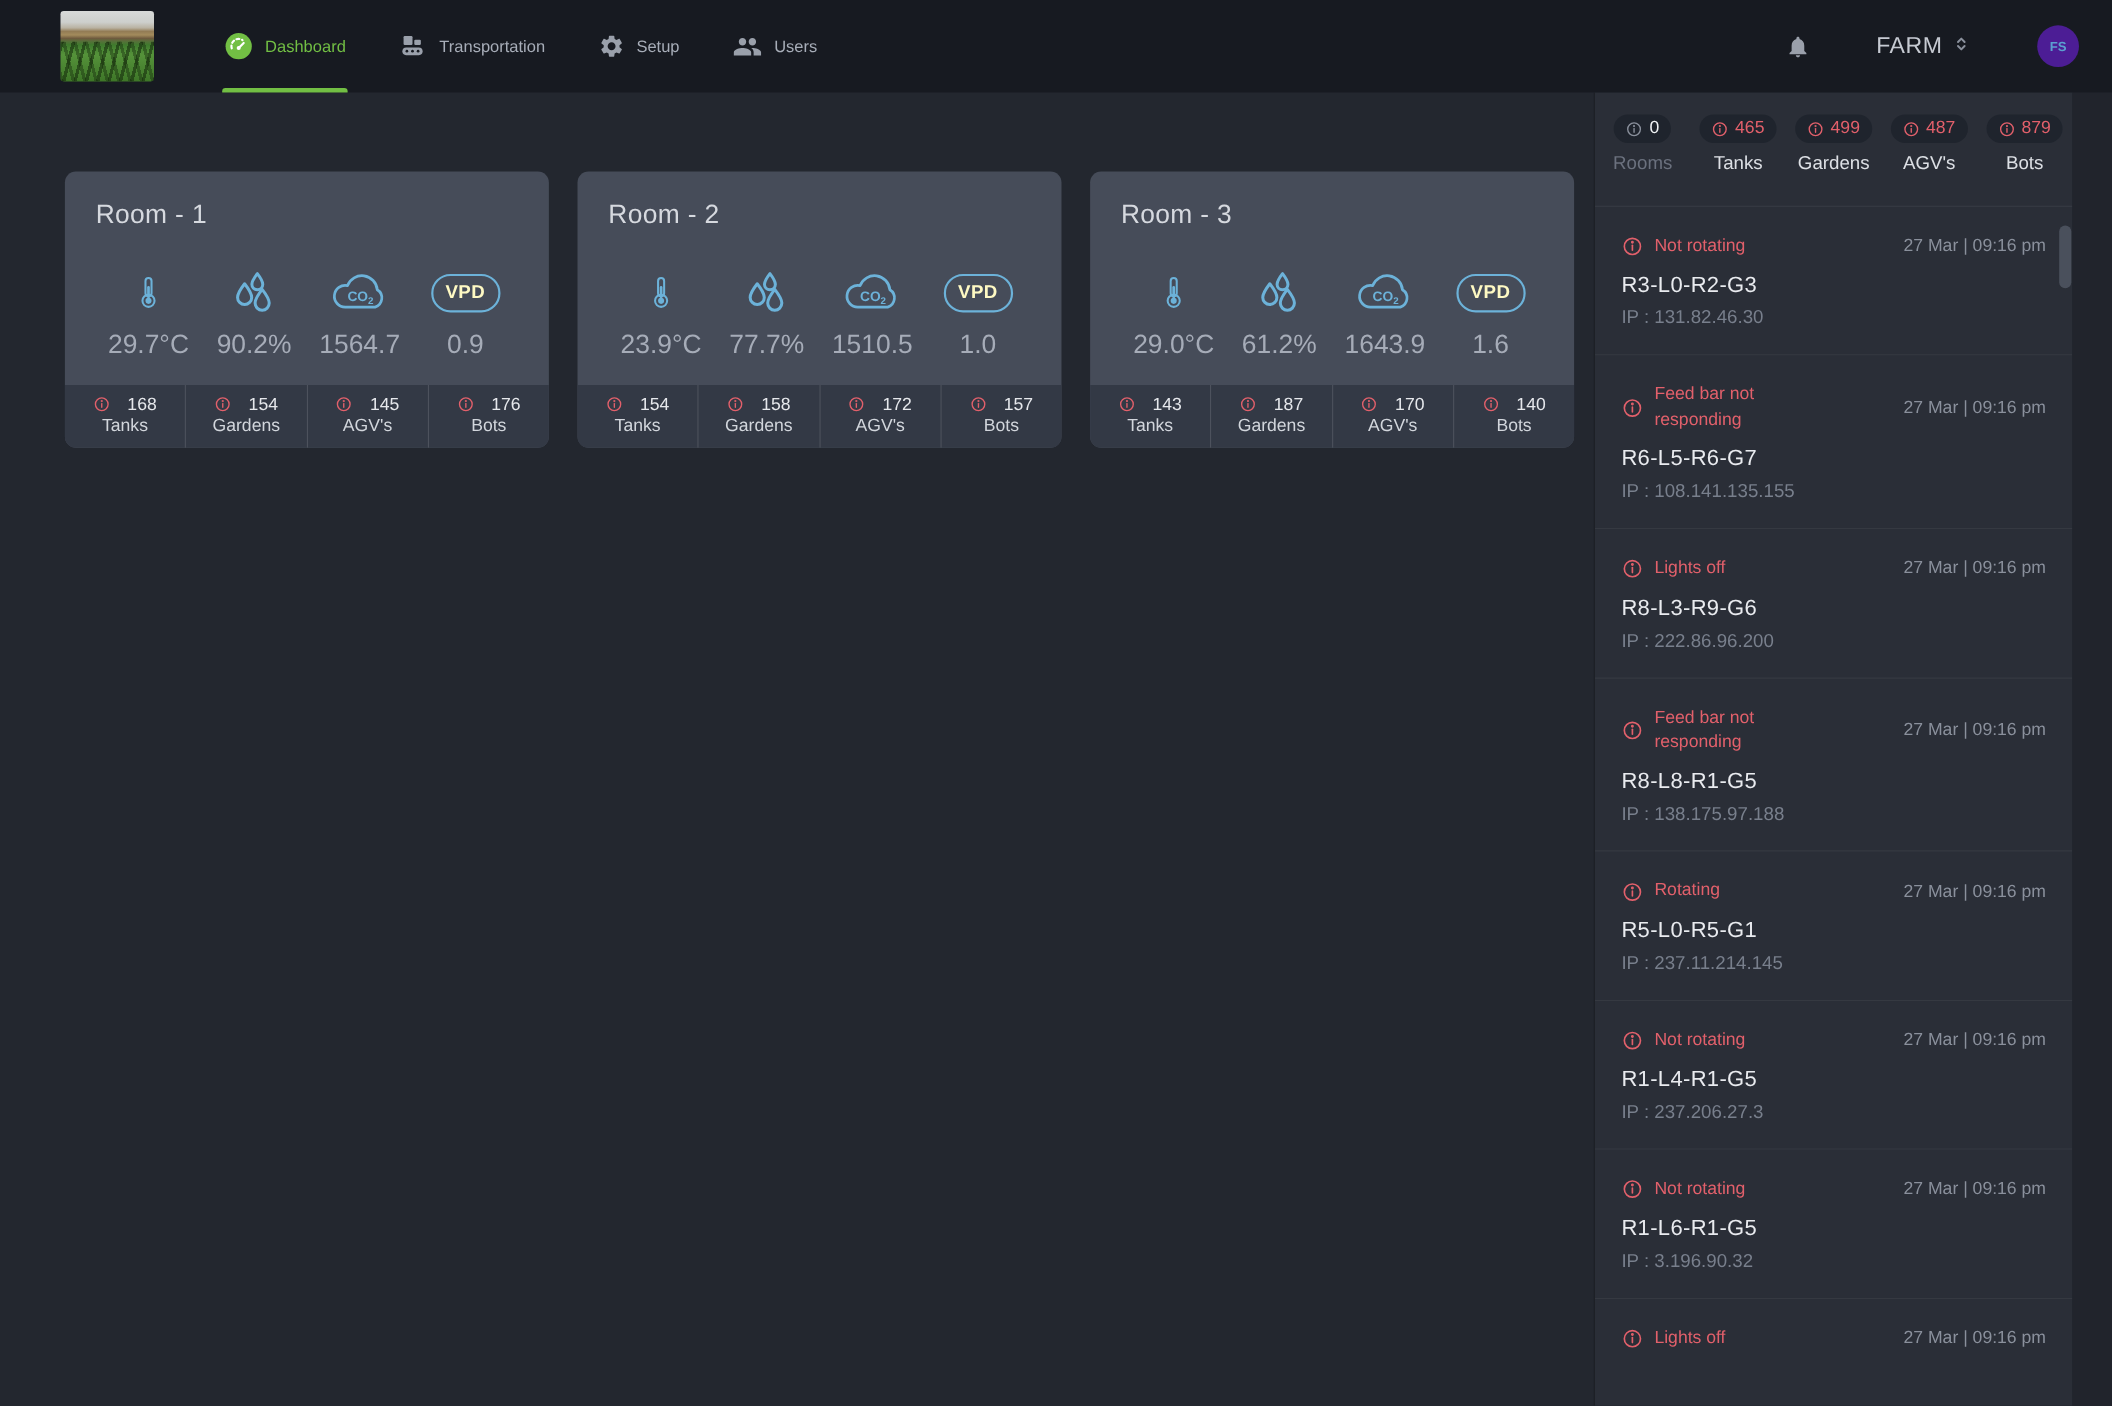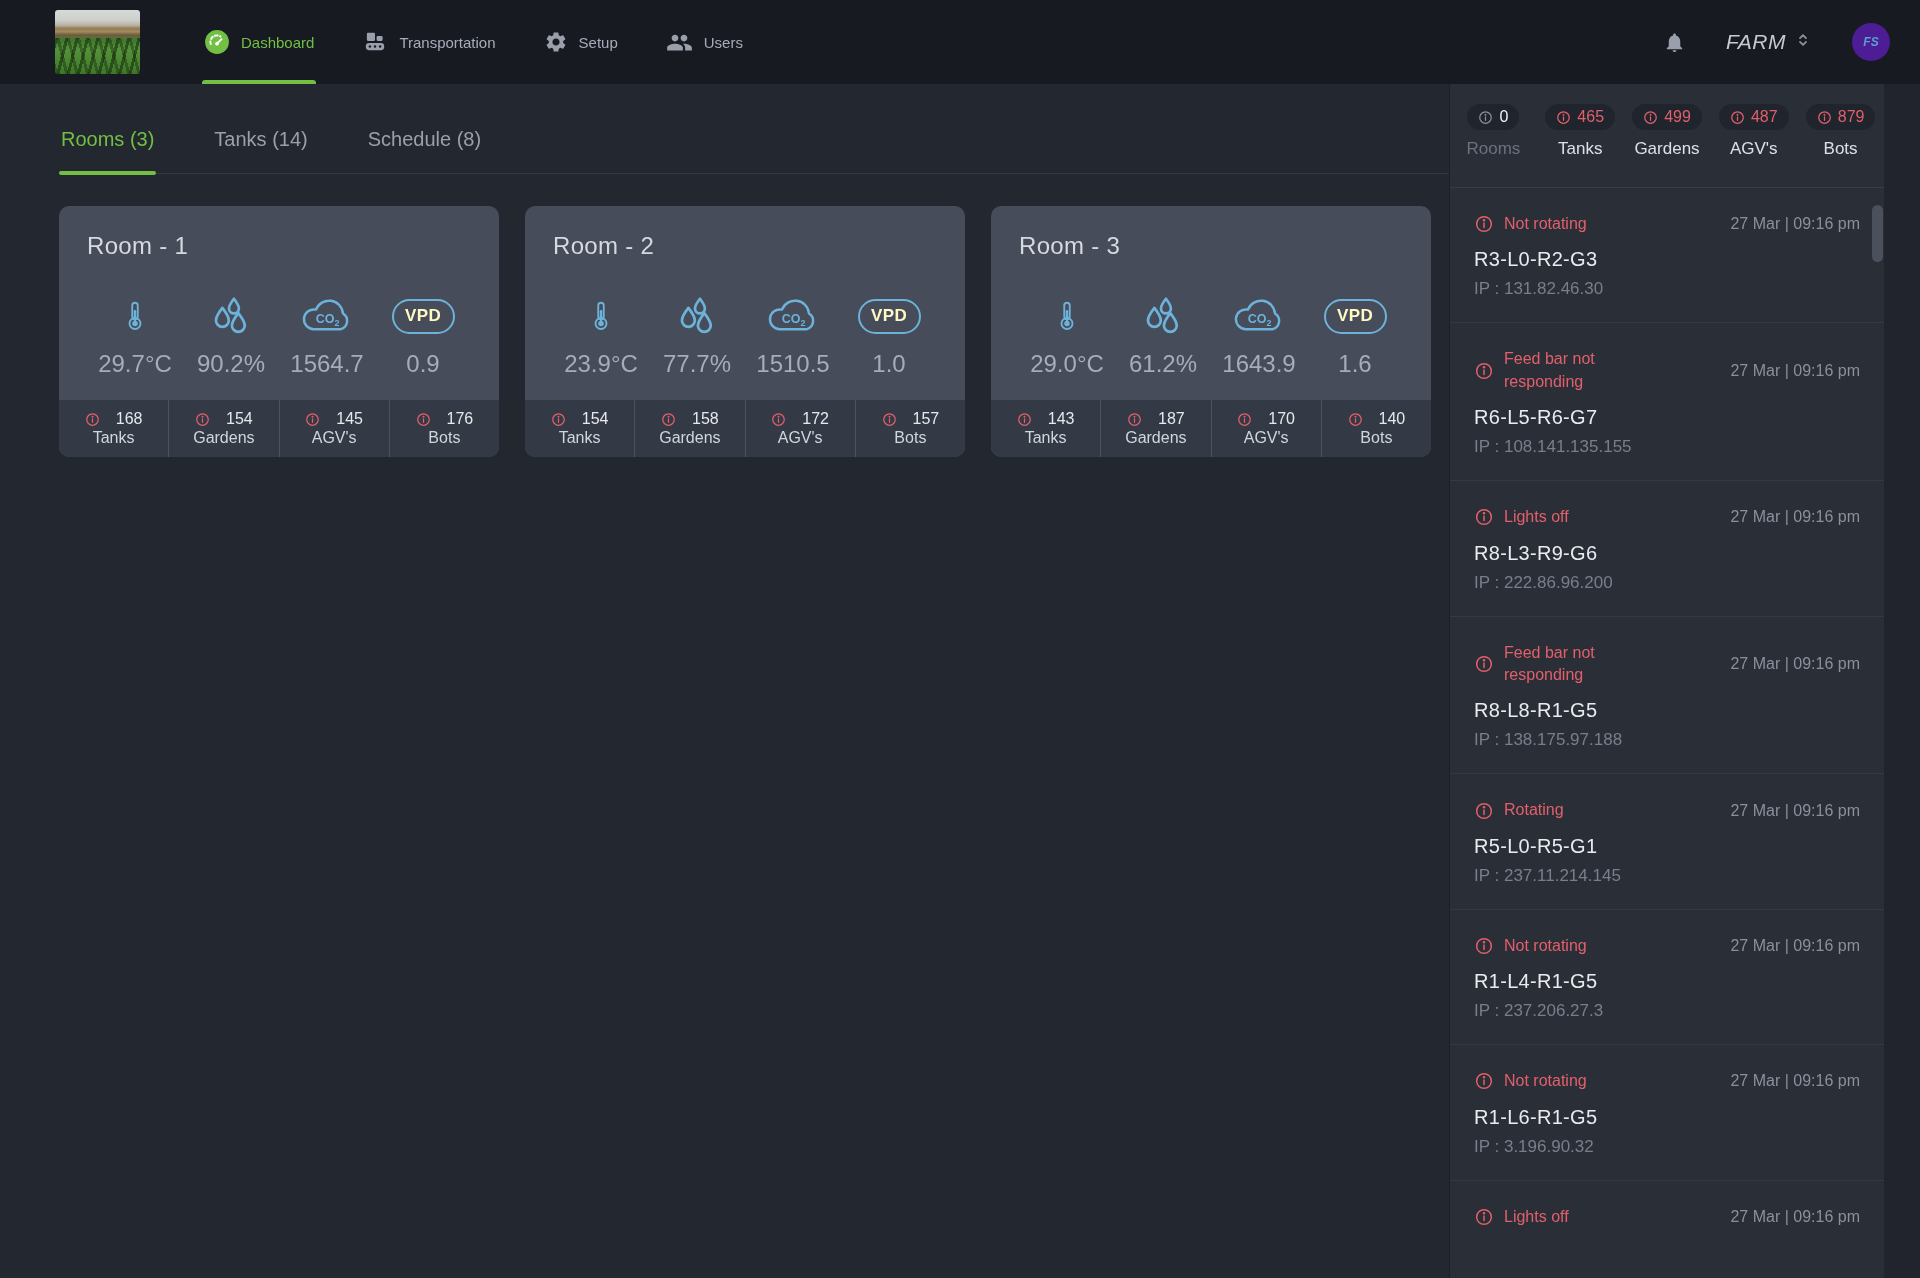--- a/index.html
+++ b/index.html
@@ -29,21 +29,21 @@
   .nav-item {
     display:flex; align-items:center; gap:11px; font-size:15px; color:#a7adb8;
     position:relative; cursor:pointer; padding:0 2px;
   }
   .nav-item.active { color:#72bf44; }
   .nav-item.active::after {
     content:''; position:absolute; left:0; right:0; bottom:0; height:4px;
     background:#72bf44; border-radius:3px 3px 0 0;
   }
   .nav-item svg { display:block; }
-  .nav-right { margin-left:auto; display:flex; align-items:center; gap:40px;font-style:italic; }
+  .nav-right { margin-left:auto; display:flex; align-items:center; gap:60px; }
   .bell { cursor:pointer; display:flex; }
   .farm-select { display:flex; align-items:center; gap:8px; cursor:pointer; }
   .farm-label { font-size:21px; color:#c6cad2; letter-spacing:.5px; }
   .avatar {
     width:38px; height:38px; border-radius:50%; background:#4c1d95; color:#5b9fd0;
     display:flex; align-items:center; justify-content:center; font-size:12px; font-weight:700;
     cursor:pointer;
   }
   
   .content { display:flex; height:1194px; }
@@ -73,21 +73,21 @@
   .metric-icon { height:44px; display:flex; align-items:center; justify-content:center; }
   .metric-value { margin-top:12px; font-size:24px; color:#a6acb8; }
   .vpd-pill {
     width:63px; height:35px; border:2.5px solid #6cb2d9; border-radius:18px;
     color:#fef9c3; font-size:17px; font-weight:700; letter-spacing:.4px;
     display:flex; align-items:center; justify-content:center;
   }
   .card-stats { height:57px; background:#333945; display:flex; }
   .stat-cell { flex:1; display:flex; flex-direction:column; align-items:center; justify-content:center; gap:1px; }
   .stat-cell + .stat-cell { border-left:1px solid rgba(255,255,255,.13); }
-  .stat-line { display:flex; align-items:center; gap:16px; font-size:16px; color:#e6e8ec; }
+  .stat-line { display:flex; gap:16px; font-size:16px; color:#e6e8ec; }
   .stat-label { font-size:16px; color:#d2d6dc; }
   
   .summary {
     padding:20px 0 0; height:104px; display:flex;
     border-bottom:1px solid rgba(255,255,255,.07);
   }
   .pill-col { flex:1; display:flex; flex-direction:column; align-items:center; gap:9px; }
   .pill {
     display:flex; align-items:center; gap:6px; background:#1f242d; border-radius:14px;
     padding:4px 11px; font-size:16px; font-weight:500; color:#e2606b; cursor:pointer;
@@ -183,25 +183,20 @@
           </svg>
       </span>
     </div>
     <div class="avatar">FS</div>
   </div>
 </div>
 
 <div class="content">
 
   <div class="main">
-    <div class="tabs">
-      <div class="tab active">Rooms (3)</div>
-      <div class="tab">Tanks (14)</div>
-      <div class="tab">Schedule (8)</div>
-    </div>
 
     <div class="cards" id="cards">
   <div class="card">
     <div class="card-top">
       <div class="card-title">Room - 1</div>
       <div class="metrics">
         <div class="metric">
           <span class="metric-icon">
             <svg width="30" height="42" viewBox="0 0 24 24" fill="none" stroke="#6cb2d9" stroke-width="1.5" stroke-linecap="round">
                     <rect x="9.8" y="1.4" width="4.4" height="13.2" rx="2.2"></rect>

